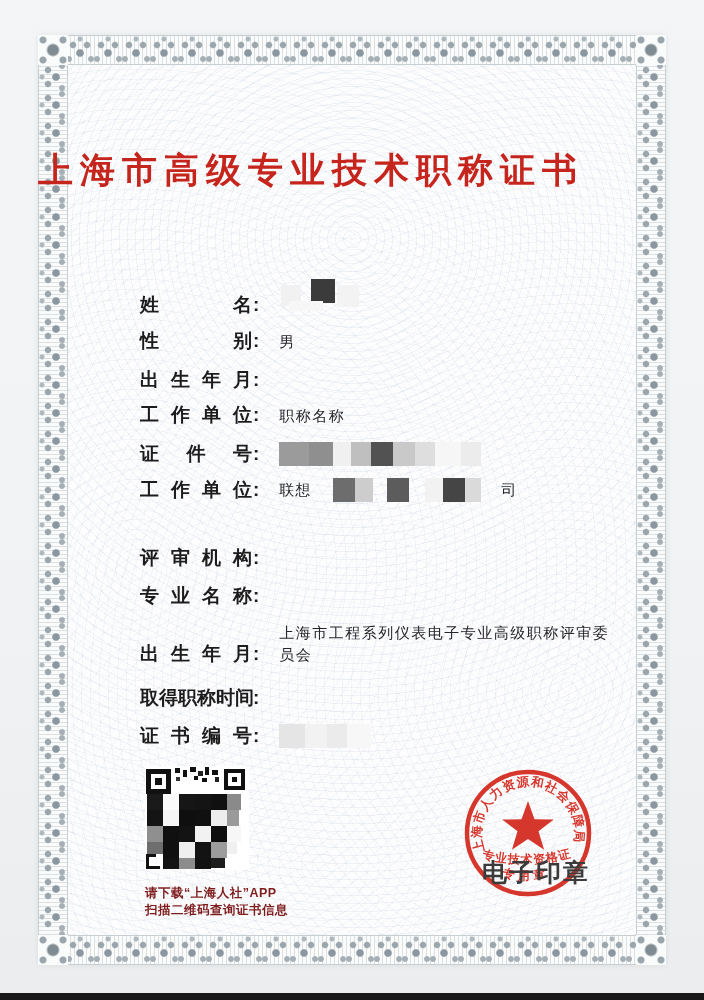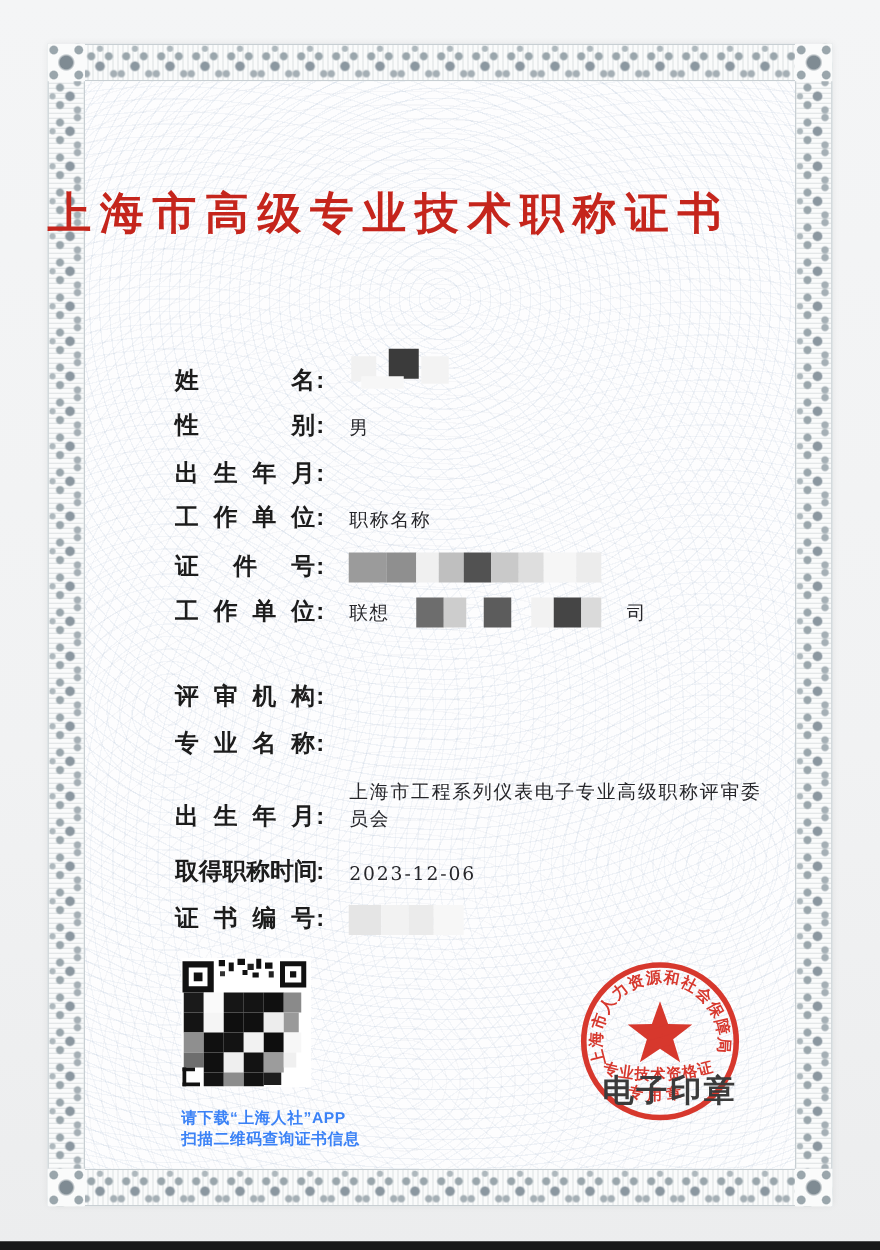--- a/index.html
+++ b/index.html
@@ -82,21 +82,21 @@
   
   .mosaic{display:inline-flex;align-items:center;vertical-align:middle;}
   .mb{display:inline-block;height:24px;}
   .name-mosaic{position:relative;width:130px;height:34px;display:inline-block;}
   .name-mosaic .abs{position:absolute;}
   .inline-mix{display:flex;align-items:center;gap:12px;}
   .inline-mix .txt{font-family:"DejaVu Serif",serif;font-size:15px;color:#26262a;letter-spacing:1px;}
 
   
   .qr-wrap{position:absolute;left:107px;top:731px;width:180px;}
-  .qr-caption{margin-top:11px;font-size:12.5px;font-weight:700;color:#3b82f6;
+  .qr-caption{margin-top:11px;font-size:12.5px;font-weight:700;color:#7f1d1d;
     line-height:17px;letter-spacing:.5px;}
 
   
   .seal{position:absolute;left:420px;top:728px;width:140px;height:140px;}
   .seal svg{position:absolute;left:0;top:0;}
   .seal-overlay{position:absolute;left:24px;top:93px;font-size:25px;font-weight:700;
     color:#3b3b3b;letter-spacing:2px;font-family:"Liberation Sans",sans-serif;white-space:nowrap;}
 </style>
 </head>
 <body>
@@ -216,21 +216,20 @@
             <span class="colon">:</span>
           </span>
         <span class="val">上海市工程系列仪表电子专业高级职称评审委员会</span>
       </div>
 
       <div class="row" style="margin-bottom:12px">
         <span class="lbl">
             <span class="lbl-text">取得职称时间</span>
             <span class="colon">:</span>
           </span>
-        <span class="val">2023-12-06</span>
       </div>
 
       <div class="row">
         <span class="lbl">
             <span class="lbl-text">证书编号</span>
             <span class="colon">:</span>
           </span>
         <span class="val">
           <span class="mosaic">
             <span class="mb" style="width:26px;background:#e5e5e5"></span>

